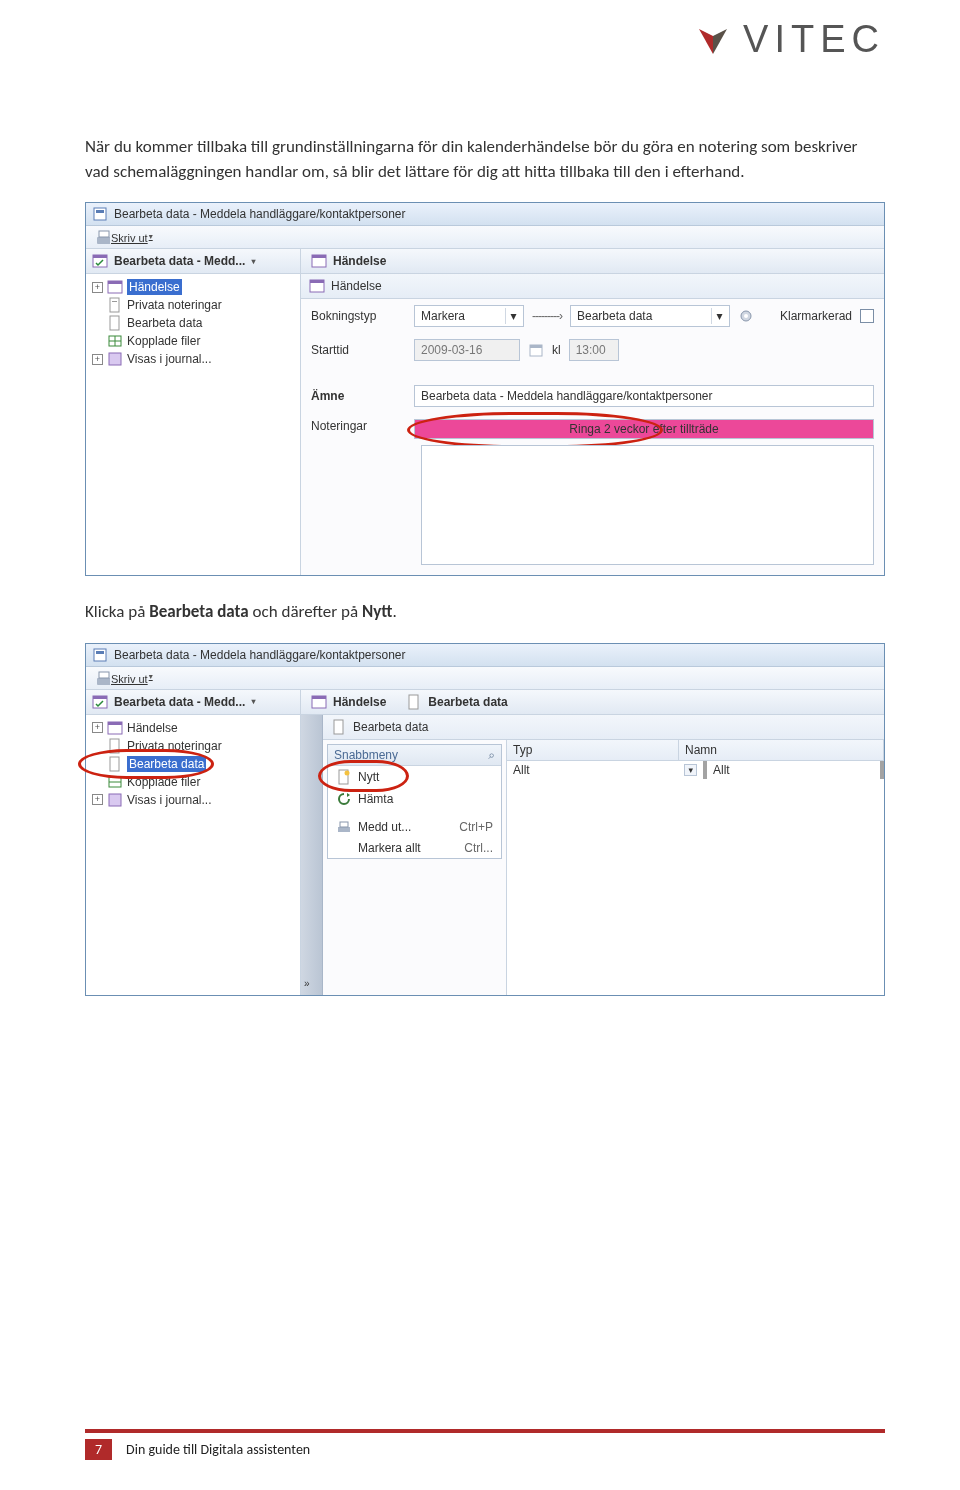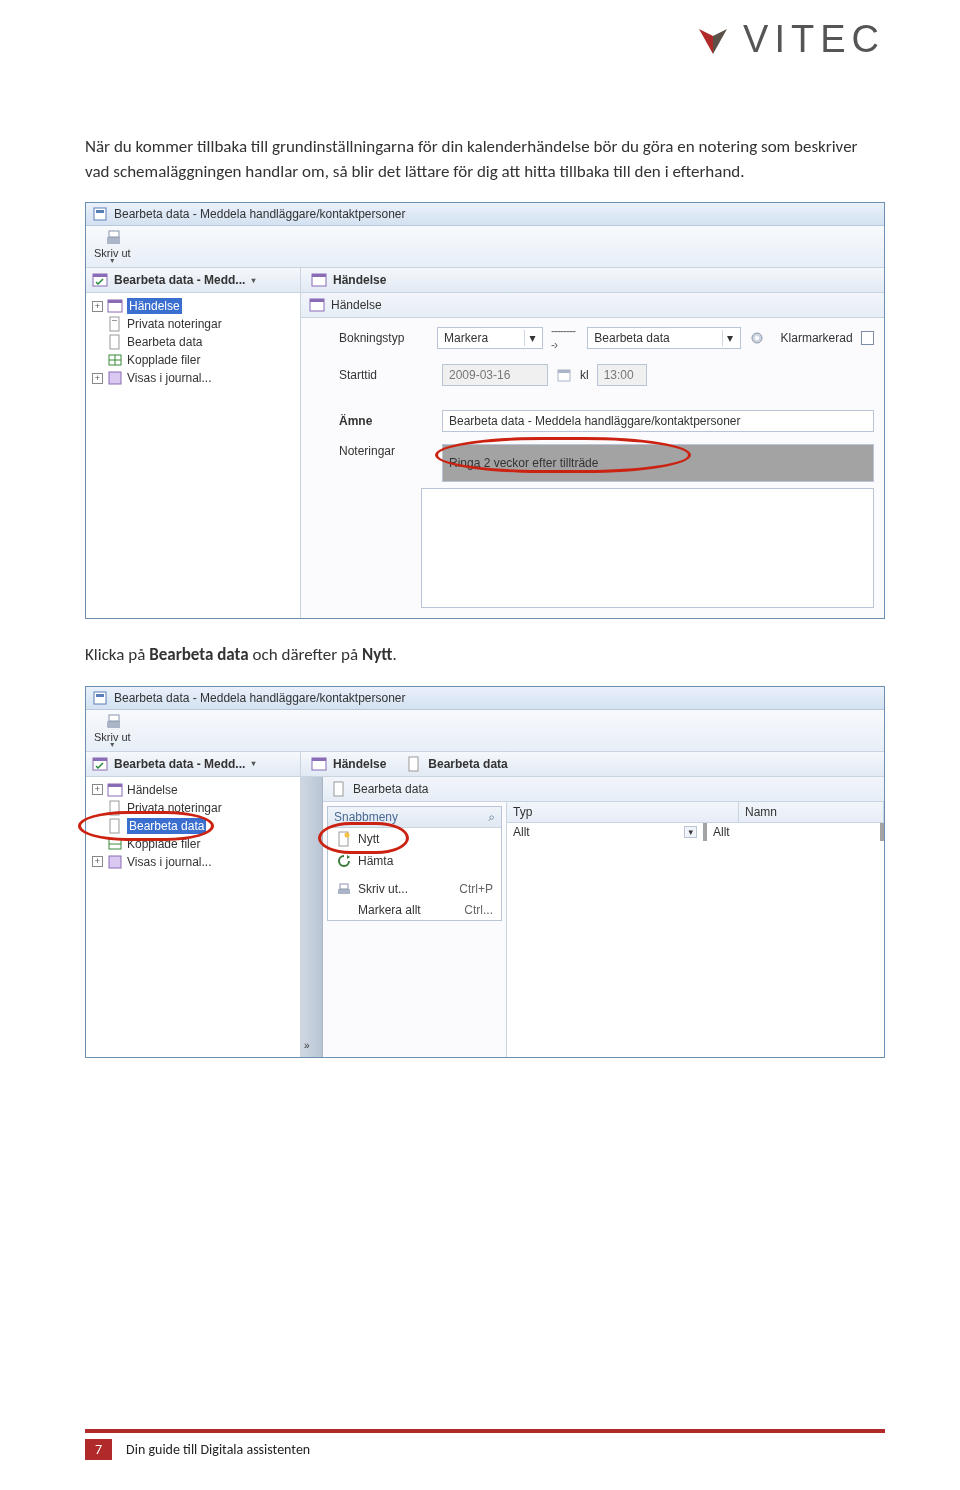--- a/index.html
+++ b/index.html
@@ -68,21 +68,21 @@
     display: inline-flex; align-items:center; justify-content:center;
   }
   .toolbar {
     background: linear-gradient(#f8fafd,#e7eef7);
     padding: 4px 8px 2px 8px;
     display: flex;
     align-items: center;
     gap: 6px;
     border-bottom: 1px solid #c9d4e1;
   }
-  .print-btn { display:flex; flex-direction:column; align-items:center; gap:1px; }
+  .print-btn { display:flex; flex-direction:row; align-items:center; gap:1px;text-decoration:underline; }
   .print-btn .lbl { font-size: 11px; }
   .tabrow {
     background: linear-gradient(#f5f8fc,#e1e9f3);
     border-bottom: 1px solid #c9d4e1;
     display: flex;
     font-weight: bold;
   }
   .tabrow .leftcol {
     width: 215px;
     border-right: 1px solid #c9d4e1;
@@ -141,44 +141,45 @@
     display:flex;
     align-items:center;
     gap:6px;
   }
   .formrow {
     display:flex;
     align-items:center;
     gap: 8px;
     padding: 6px 10px;
   }
-  .formrow .flabel { width: 95px; margin-left: 28px; }
+  .formrow .flabel { width: 95px; }
   .formrow .flabel.bold { font-weight: bold; }
   .combo, .txt {
     border: 1px solid #b8c5d6;
     background: #fff;
     height: 22px;
     display:flex;
     align-items:center;
     padding: 0 6px;
     font-size: 12px;
   }
   .combo { position: relative; padding-right: 22px; }
   .combo .chev {
     position:absolute; right:2px; top:2px; width:16px;height:16px;
     display:flex; align-items:center; justify-content:center;
     border-left:1px solid #d0d8e3;
   }
   .txt.ro { background:#f0f0f0; color:#777; }
   .txtarea {
     border: 1px solid #b8c5d6;
-    background:#a3a3a3;
-    padding: 11px 6px;
+    background:#ec4899;
+    padding: 2px 6px;
     font-size: 12px;
     flex: 1;
+    text-align: center;
   }
   .red-circ {
     position: relative;
   }
   .red-circ::after {
     content:"";
     position:absolute;
     border:3px solid #c21;
     border-radius: 50% / 60%;
     pointer-events:none;
@@ -607,36 +608,36 @@
                 </div>
                 <div style="height:6px"></div>
                 <div class="mi">
                   <span class="left">
                     <span class="mini-icon">
                       <svg width="16" height="16">
                           <rect x="2" y="8" width="12" height="5" fill="#aab6c8"></rect>
                           <rect x="4" y="3" width="8" height="5" fill="#fff" stroke="#8896ab"></rect>
                         </svg>
                     </span>
-                    <span>Skriv ut...</span>
+                    <span>Medd ut...</span>
                   </span>
                   <span style="color:#666">Ctrl+P</span>
                 </div>
                 <div class="mi">
                   <span class="left">
                     <span style="width:16px"></span>
                     <span>Markera allt</span>
                   </span>
                   <span style="color:#666">Ctrl...</span>
                 </div>
               </div>
             </div>
             <div class="rightpanel">
               <div class="colhdr">
-                <div style="width:232px">Typ</div>
+                <div style="width:172px">Typ</div>
                 <div style="flex:1">Namn</div>
               </div>
               <div class="datarow">
                 <div style="width:200px;display:flex;align-items:center;justify-content:space-between">
                   <span>Allt</span>
                   <span style="border:1px solid #b8c5d6;padding:0 3px;font-size:9px;background:#f0f4fa">▾</span>
                 </div>
                 <div style="flex:1">Allt</div>
               </div>
             </div>

